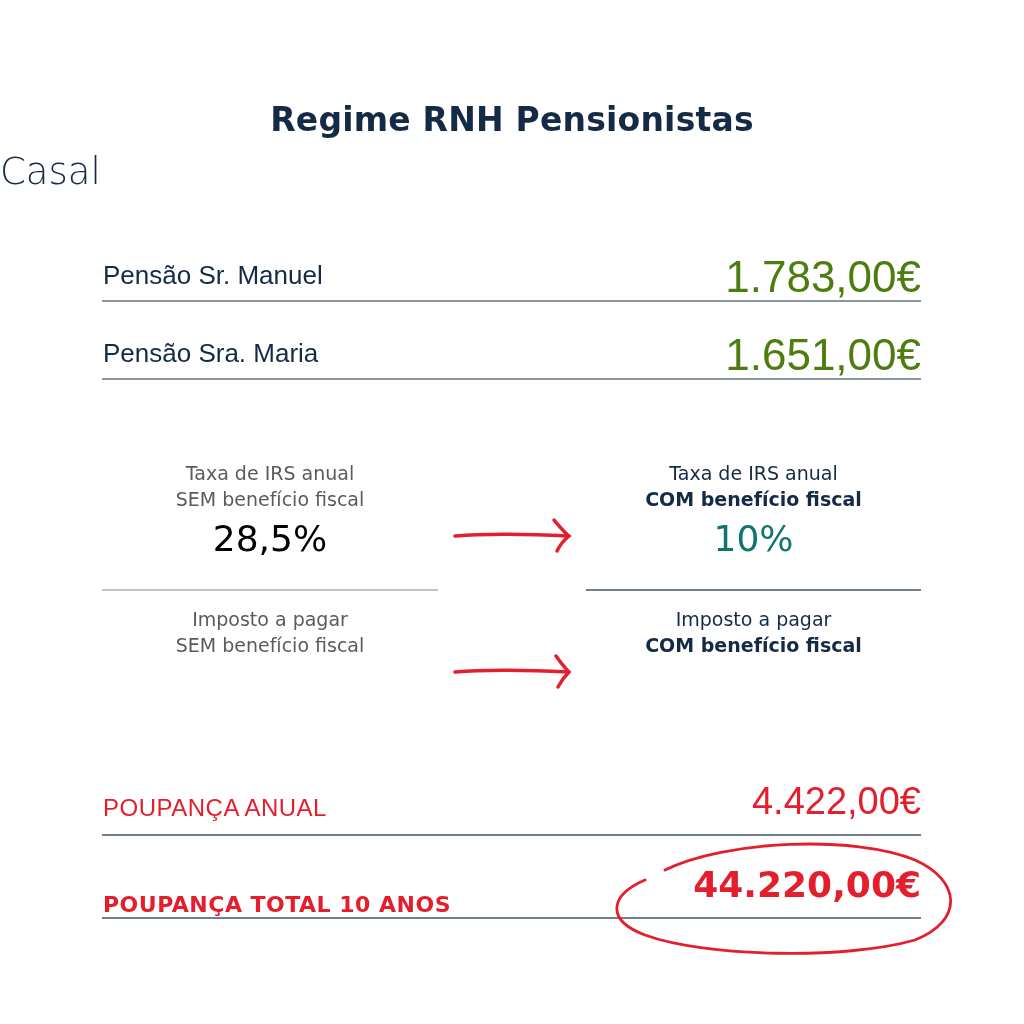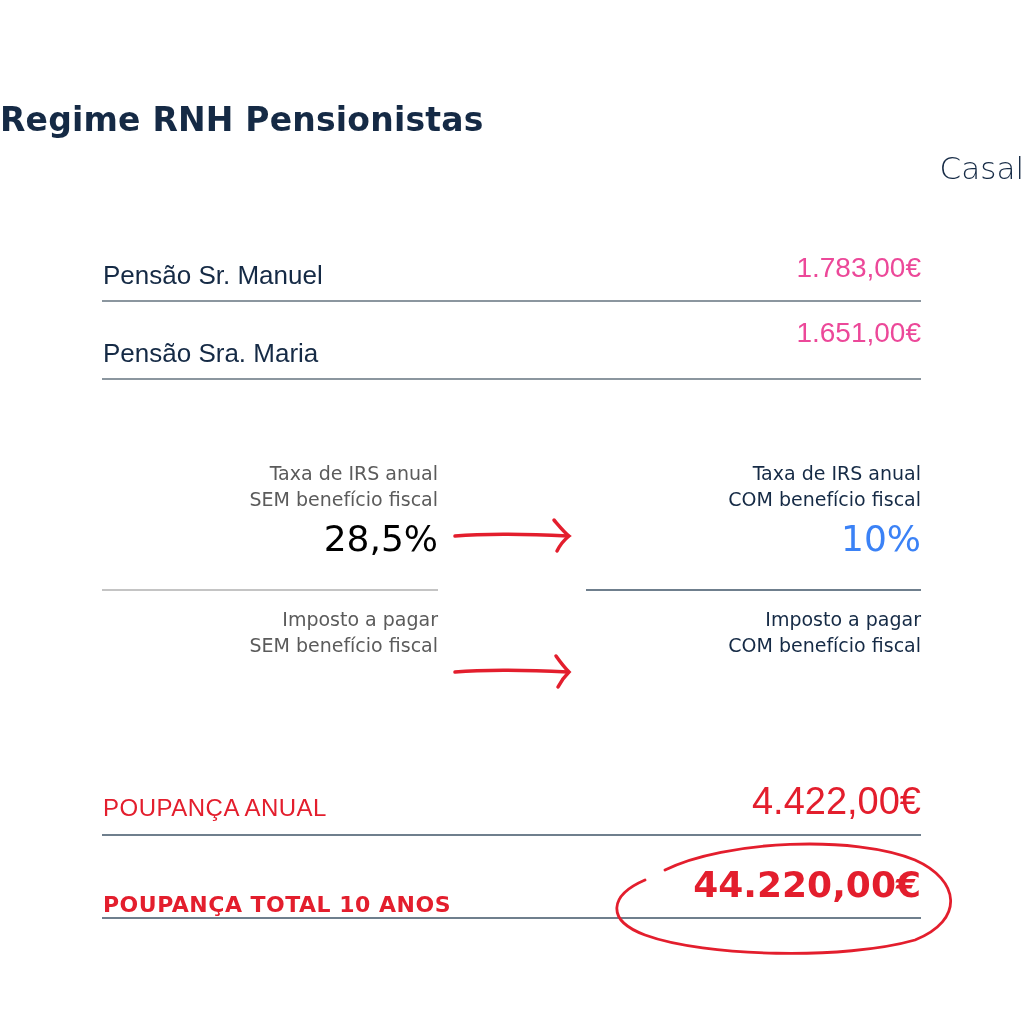--- a/index.html
+++ b/index.html
@@ -2,66 +2,66 @@
 <html><head>
 <meta charset="utf-8">
 <style>
   html, body { margin:0; padding:0; }
   body {
     width:1024px; height:1024px; background:#ffffff; position:relative; overflow:hidden;
     font-family:"Liberation Sans", sans-serif;
   }
   .abs { position:absolute; }
   .title {
-    left:0; width:1024px; top:100px; text-align:left;
+    left:0; width:1024px; top:100px; text-align:center;
     font-family:"DejaVu Sans", sans-serif; font-weight:bold; font-size:33px; color:#152a45;
     letter-spacing:0.2px;
   }
   .subtitle {
-    left:0; width:1024px; top:150px; text-align:right;
-    font-family:"DejaVu Sans", sans-serif; font-size:31px; color:#152a45; font-weight:300;
+    left:0; width:1024px; top:150px; text-align:left;
+    font-family:"DejaVu Sans", sans-serif; font-size:37px; color:#152a45; font-weight:300;
   }
   .row-label {
     left:103px; font-size:26px; color:#152a45; font-family:"Liberation Sans", sans-serif;text-align:right;
   }
   .row-value {
-    right:103px; font-size:28px; color:#ec4899; text-align:right; font-family:"Liberation Sans", sans-serif;
+    right:103px; font-size:44px; color:#4d7c0f; text-align:right; font-family:"Liberation Sans", sans-serif;
   }
   .hline { height:2px; background:#8b969f; }
   .hline-gray { height:2px; background:#c4c4c4; }
   .hline-dark { height:2px; background:#6f7f8d; }
   .col {
-    text-align:right; font-family:"DejaVu Sans", sans-serif;
+    text-align:center; font-family:"DejaVu Sans", sans-serif;
   }
   .col .cap1 { font-size:19px; line-height:26px; }
   .col .cap2 { font-size:19px; line-height:26px; }
   .col .big { font-size:36px; margin-top:6px; }
   .col-left .cap1, .col-left .cap2 { color:#5b5b5b; }
   .col-left .big { color:#000000; }
   .col-right .cap1 { color:#152a45; }
-  .col-right .cap2 { color:#152a45; font-weight:normal; }
-  .col-right .big { color:#3b82f6; }
+  .col-right .cap2 { color:#152a45; font-weight:bold; }
+  .col-right .big { color:#0f766e; }
   .red { color:#e31e2d;text-align:right; }
   .savings-label { left:103px; font-size:24px; font-family:"Liberation Sans", sans-serif; letter-spacing:0.5px; }
   .savings-value { right:103px; font-size:38px; text-align:right; font-family:"Liberation Sans", sans-serif; }
   .total-label { left:103px; font-size:22px; font-weight:bold; font-family:"DejaVu Sans", sans-serif; letter-spacing:0.5px; }
   .total-value { right:103px; font-size:36px; font-weight:bold; text-align:left; font-family:"DejaVu Sans", sans-serif; }
 </style>
 </head>
 <body>
 
 <div class="abs title">Regime RNH Pensionistas</div>
 <div class="abs subtitle">Casal</div>
 
 <div class="abs row-label" style="top:260px;">Pensão Sr. Manuel</div>
 <div class="abs row-value" style="top:252px;">1.783,00€</div>
 <div class="abs hline" style="left:102px; top:300px; width:819px;"></div>
 
 <div class="abs row-label" style="top:338px;">Pensão Sra. Maria</div>
-<div class="abs row-value" style="top:317px;margin-left:24px;">1.651,00€</div>
+<div class="abs row-value" style="top:330px;margin-left:24px;">1.651,00€</div>
 <div class="abs hline" style="left:102px; top:378px; width:819px;"></div>
 
 <div class="abs col col-left" style="left:102px; width:336px; top:460px;">
   <div class="cap1">Taxa de IRS anual</div>
   <div class="cap2">SEM benefício fiscal</div>
   <div class="big">28,5%</div>
 </div>
 <svg class="abs" style="left:448px; top:515px;" width="130" height="40" viewBox="0 0 130 40">
   <path d="M7 21 C 40 18, 80 19, 120 21" stroke="#e31e2d" stroke-width="3.5" fill="none" stroke-linecap="round"></path>
   <path d="M106 5 C 112 12, 116 17, 121 21 C 116 25, 112 30, 109 36" stroke="#e31e2d" stroke-width="3.5" fill="none" stroke-linecap="round"></path>

